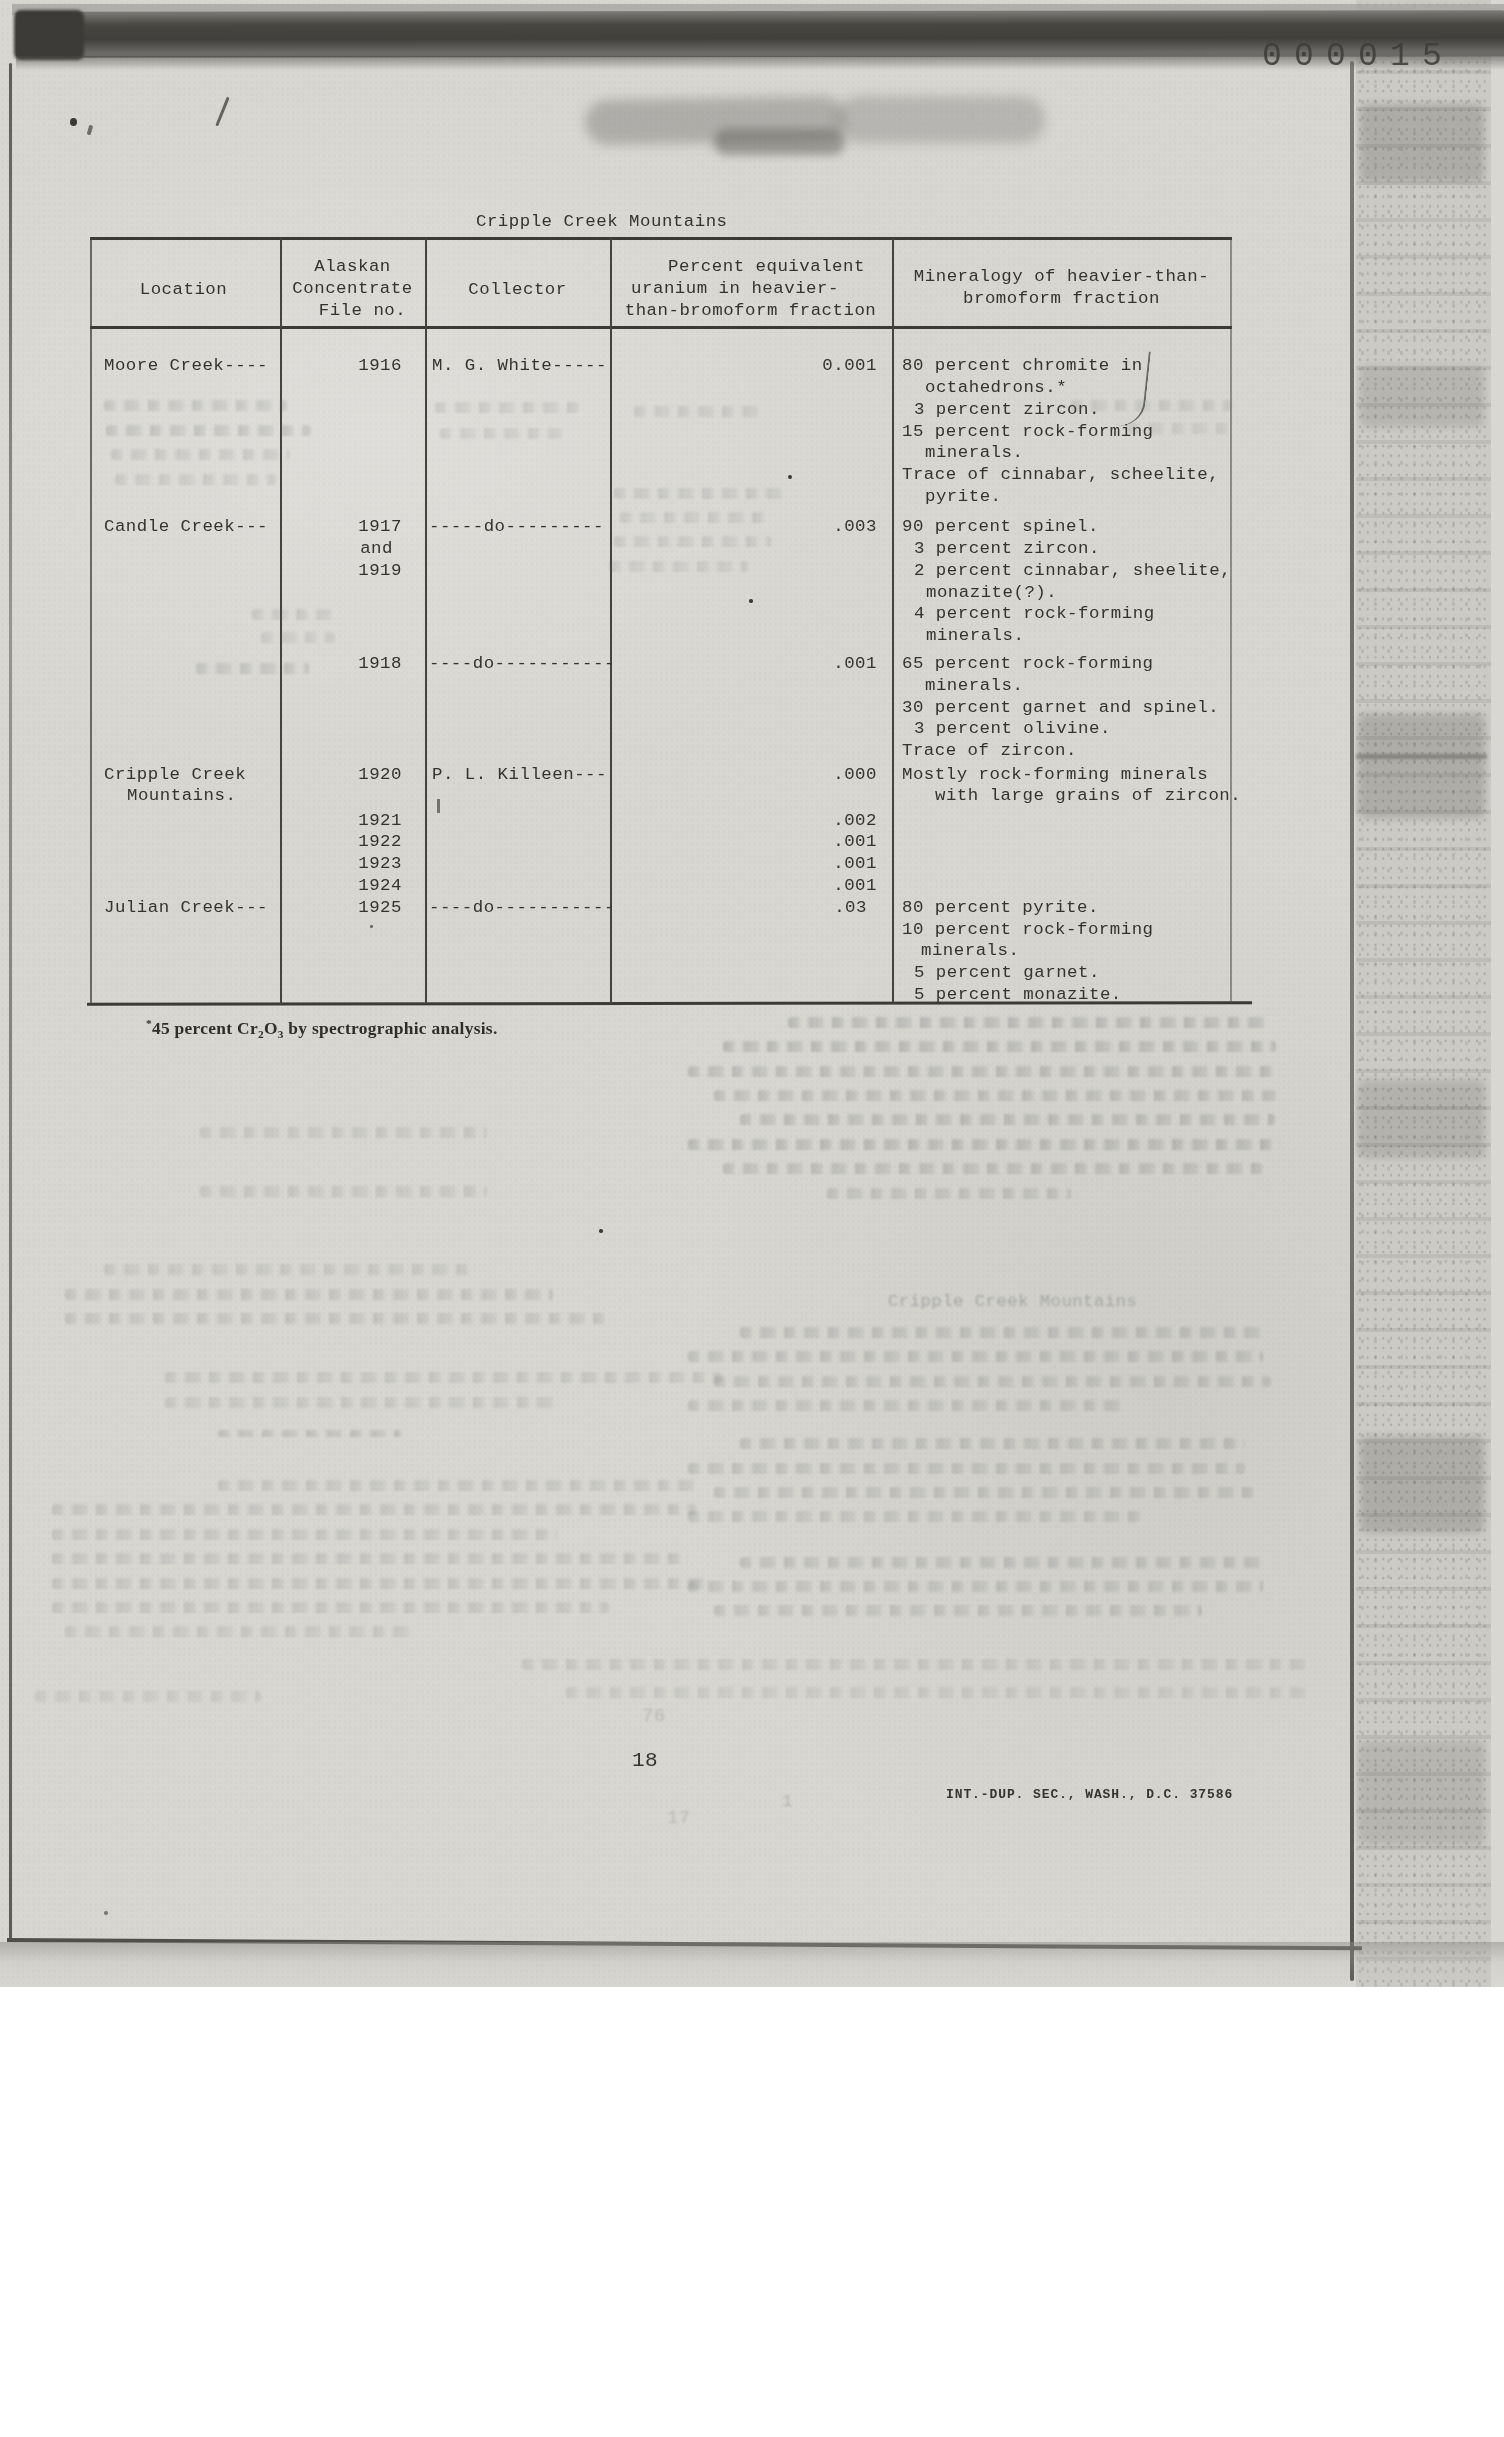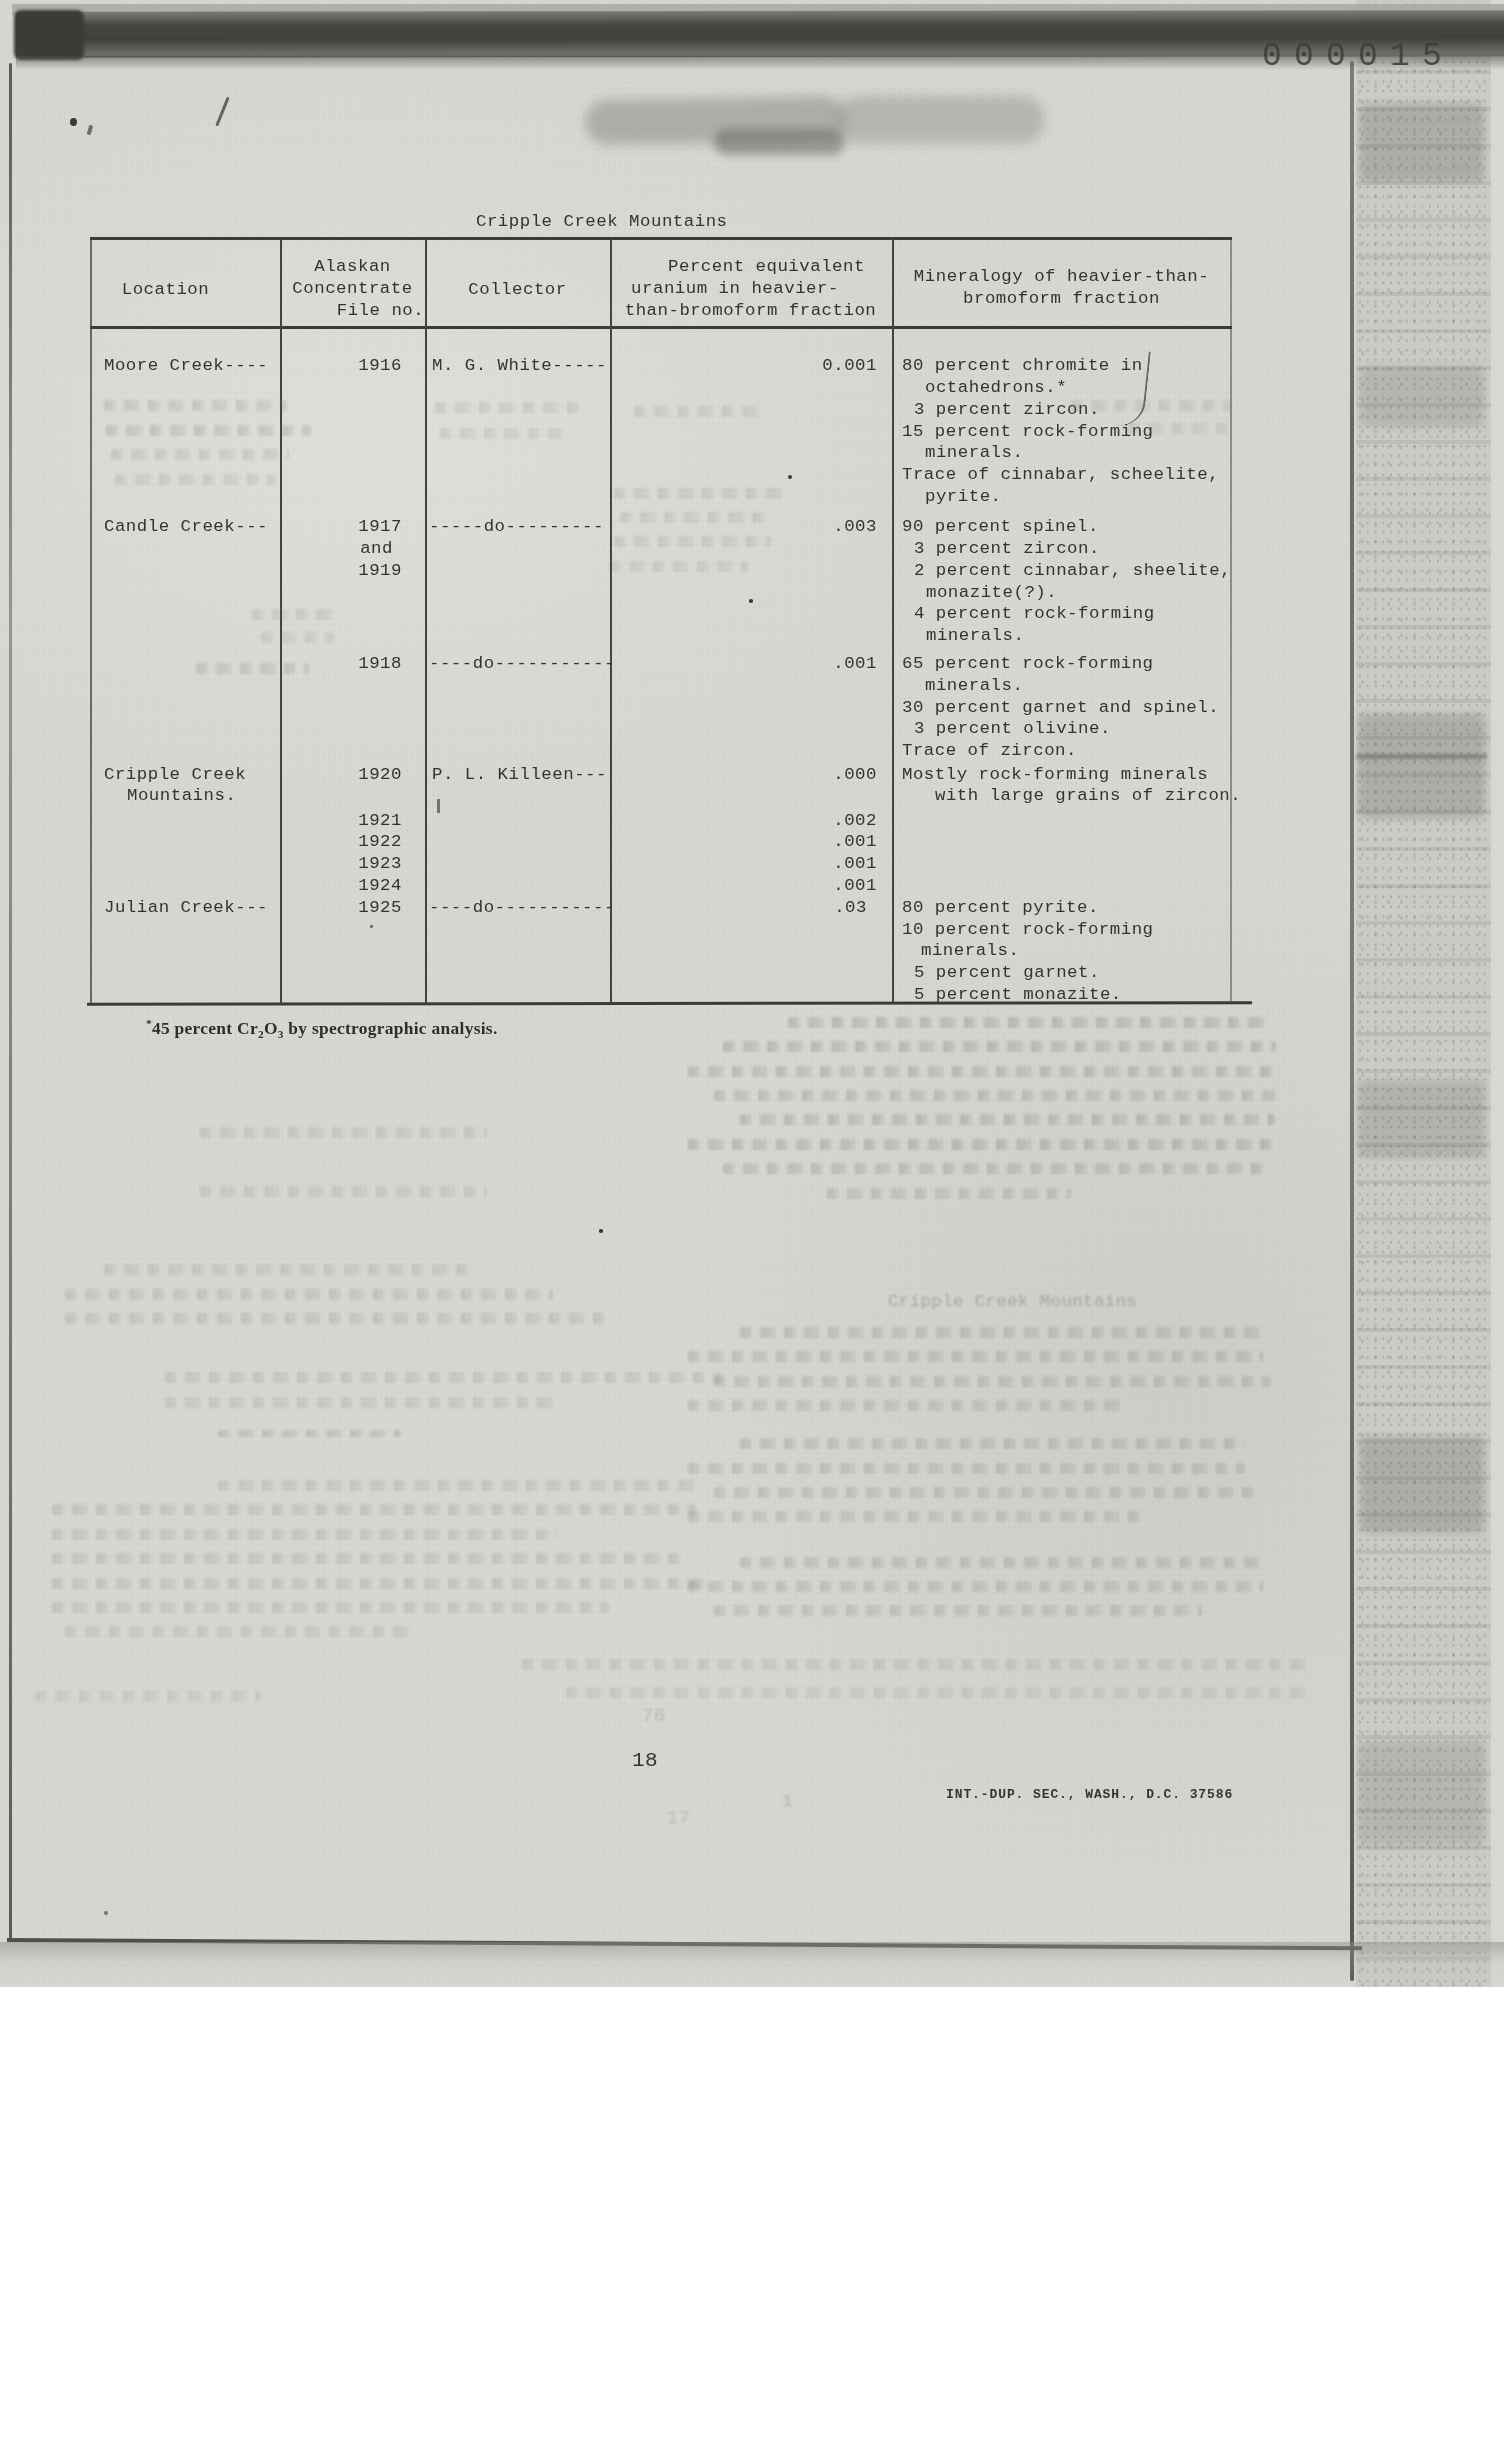--- a/index.html
+++ b/index.html
@@ -82,24 +82,24 @@
   <div class="rule" style="left:90px;top:237px;width:1142px;height:2.6px"></div>
   <div class="rule" style="left:90px;top:326px;width:1142px;height:2.6px"></div>
   <div class="rule" style="left:87px;top:1002px;width:1165px;height:2.6px;transform:rotate(-0.08deg)"></div>
   <div class="vline" style="left:90px;top:238px;height:766px;opacity:.75"></div>
   <div class="vline" style="left:280px;top:238px;height:766px"></div>
   <div class="vline" style="left:425px;top:238px;height:766px"></div>
   <div class="vline" style="left:610px;top:238px;height:766px"></div>
   <div class="vline" style="left:892px;top:238px;height:766px"></div>
   <div class="vline" style="left:1230px;top:238px;height:766px;opacity:.5"></div>
 
-  <div class="twc" style="left:76px;top:279px;width:179px">Location</div>
+  <div class="twc" style="left:94px;top:279px;width:179px">Location</div>
   <div class="twc" style="left:280px;top:256px;width:145px">Alaskan</div>
   <div class="twc" style="left:280px;top:278px;width:145px">Concentrate</div>
-  <div class="twc" style="left:296px;top:300px;width:169px">File no.</div>
+  <div class="twc" style="left:278px;top:300px;width:169px">File no.</div>
   <div class="twc" style="left:425px;top:279px;width:185px">Collector</div>
   <div class="twc" style="left:610px;top:256px;width:313px">Percent equivalent</div>
   <div class="twc" style="left:610px;top:278px;width:250px">uranium in heavier-</div>
   <div class="twc" style="left:610px;top:300px;width:281px">than-bromoform fraction</div>
   <div class="twc" style="left:892px;top:266px;width:339px">Mineralogy of heavier-than-</div>
   <div class="twc" style="left:892px;top:288px;width:339px">bromoform fraction</div>
 
   <div class="tw" style="left:104px;top:355px">Moore Creek----</div>
   <div class="tw" style="left:104px;top:516px">Candle Creek---</div>
   <div class="tw" style="left:104px;top:764px">Cripple Creek</div>

